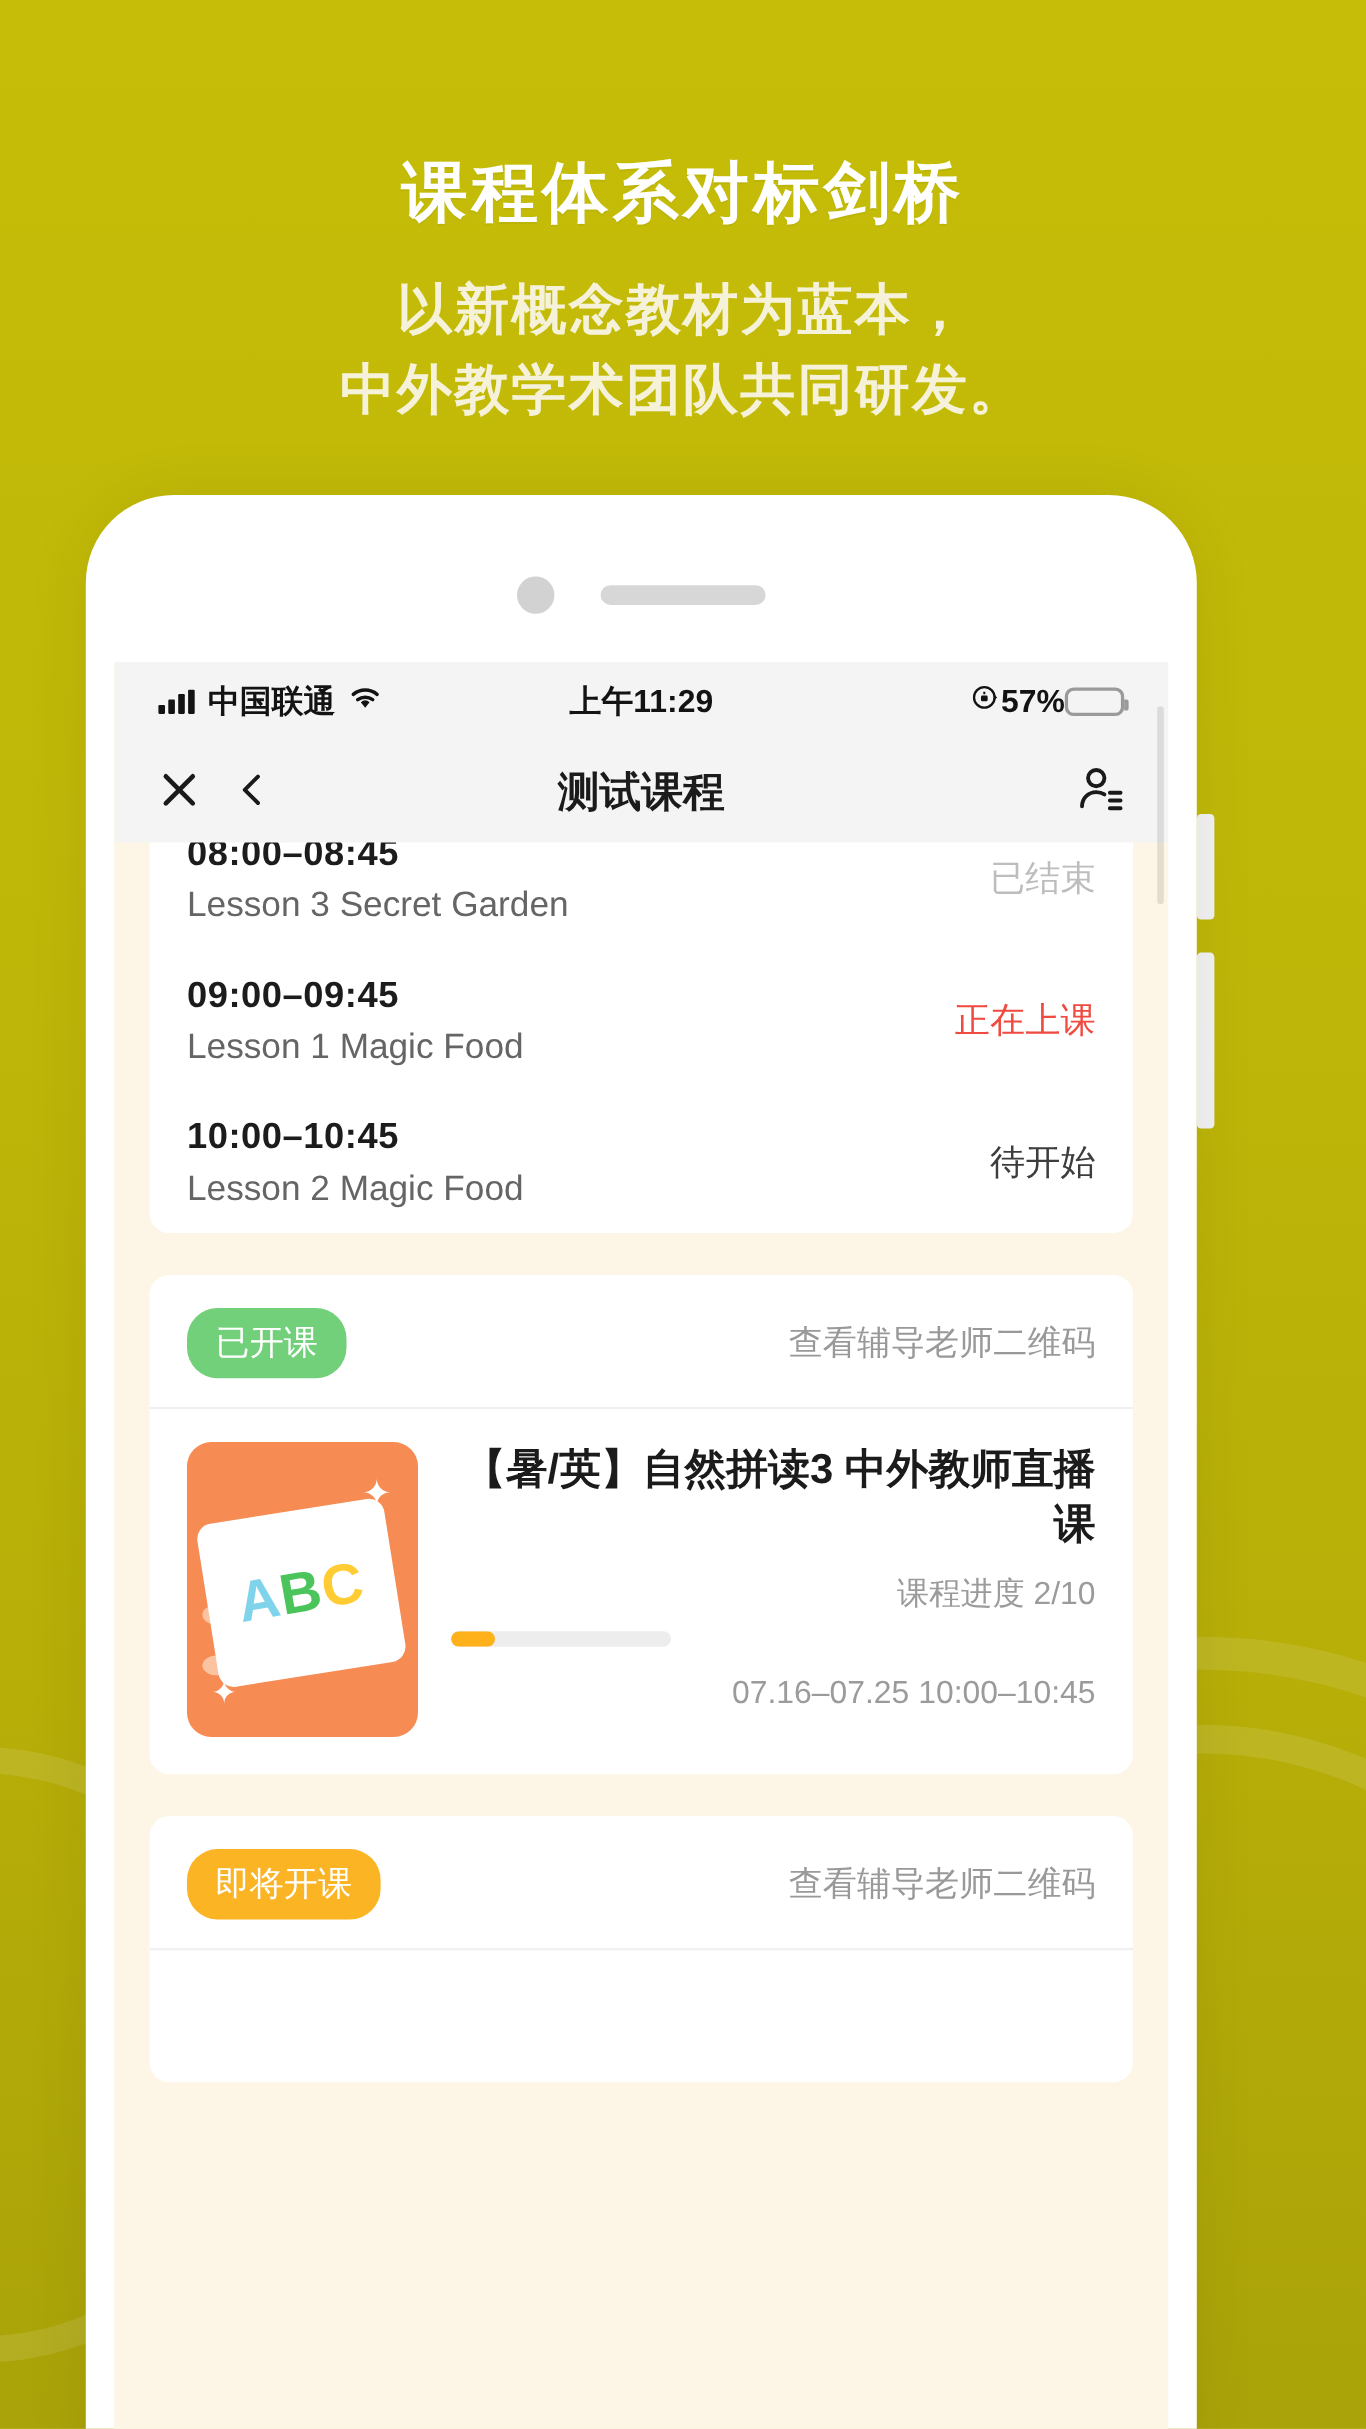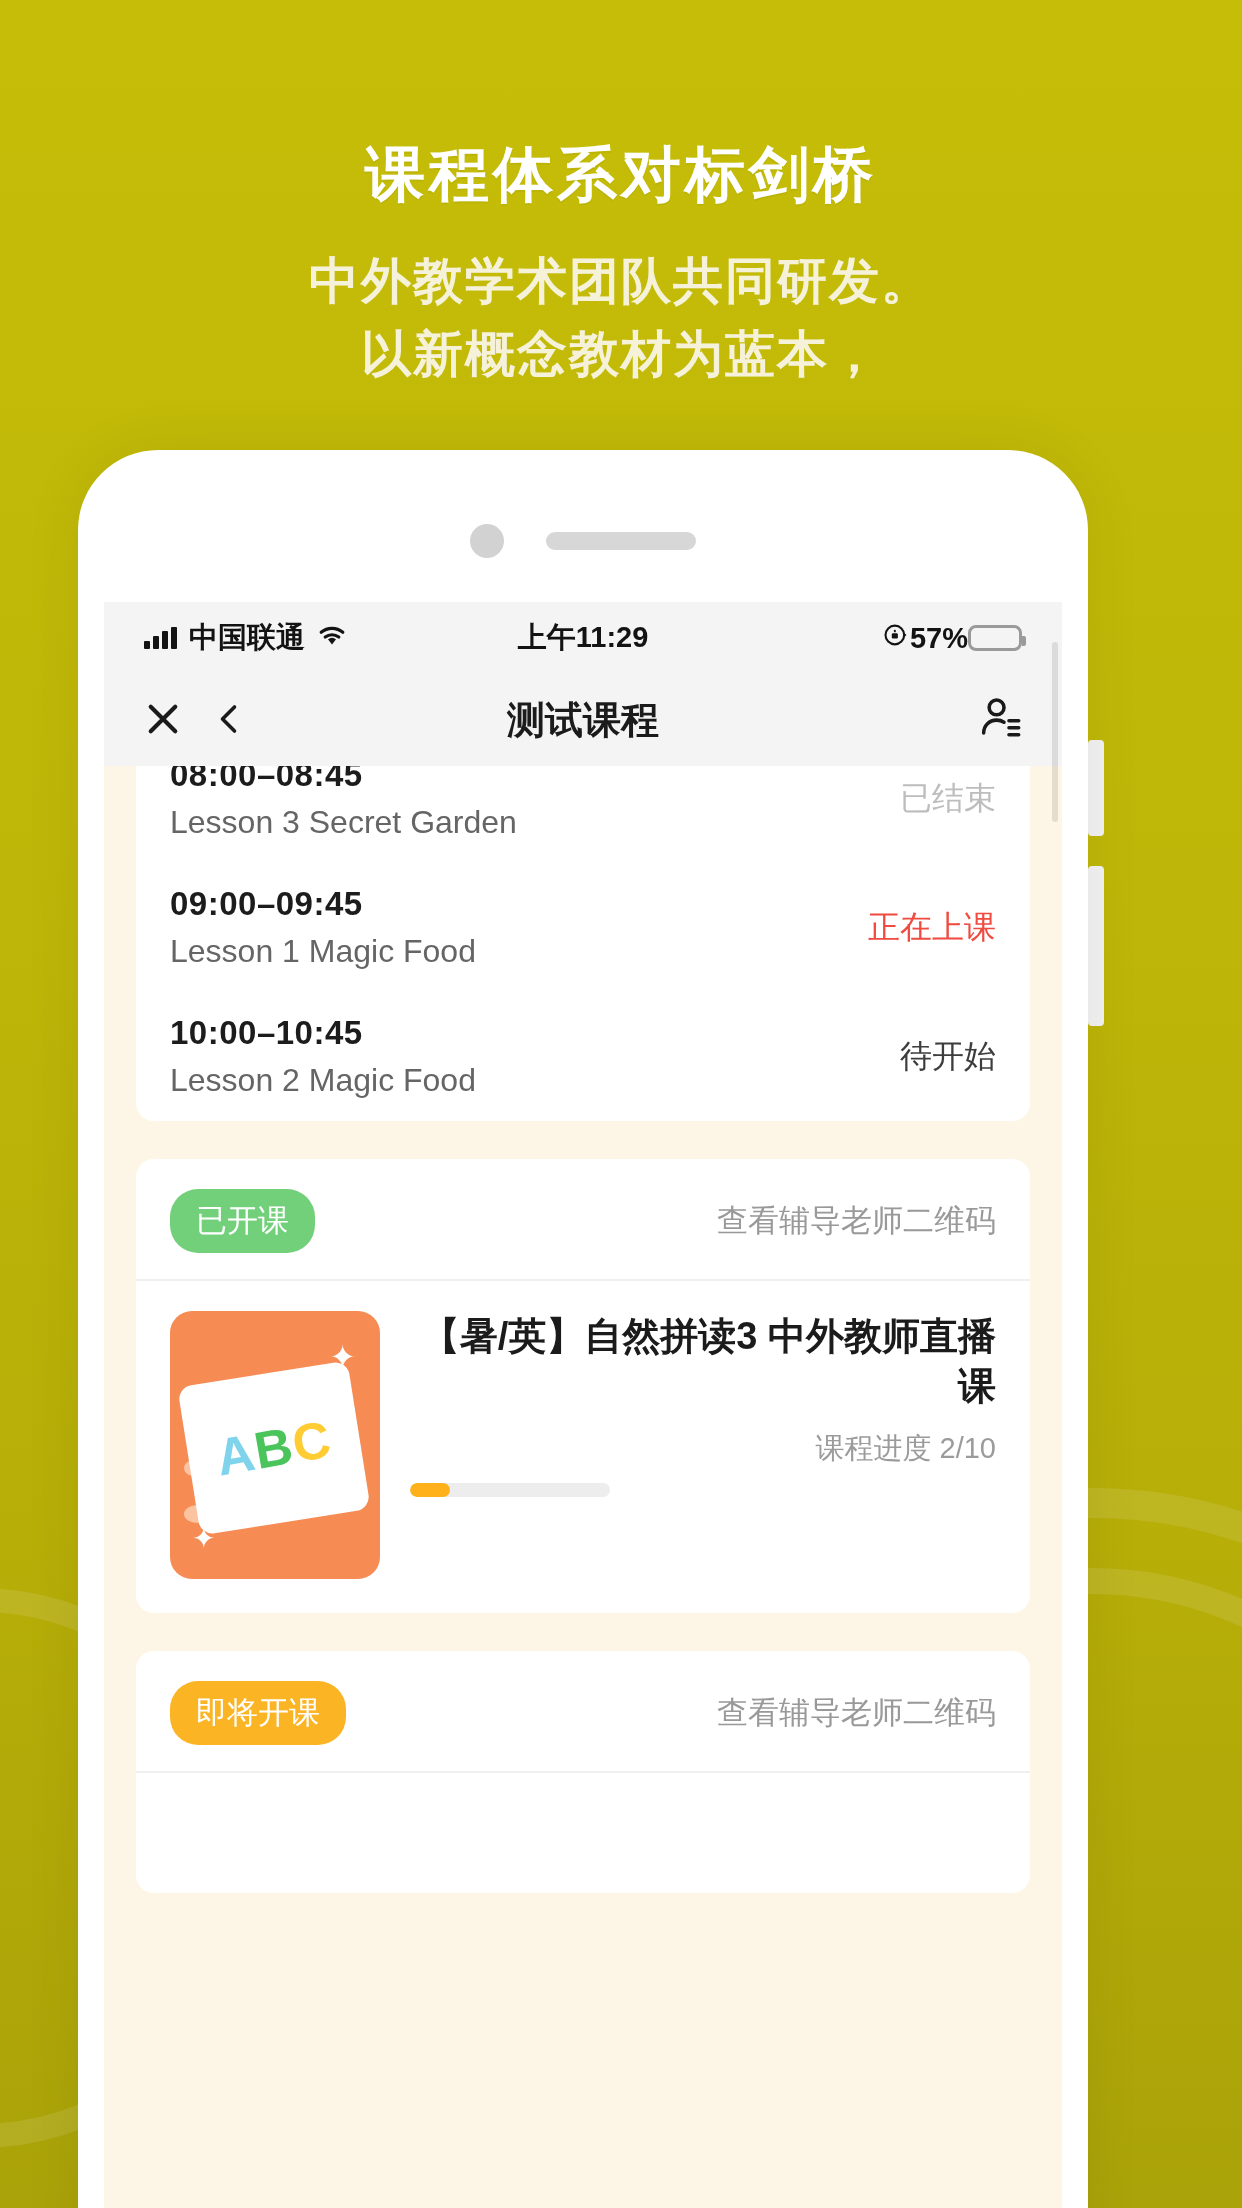--- a/index.html
+++ b/index.html
@@ -199,22 +199,22 @@
 
 <div id="bg">
   <div class="swirl s1"></div>
   <div class="swirl s2"></div>
   <div class="swirl s3"></div>
 </div>
 
 <div id="hero">
   <div class="headline" style="color: rgb(255, 255, 255);">课程体系对标剑桥</div>
   <div class="sub">
+    <div style="color: rgb(246, 242, 218);">以新概念教材为蓝本，</div>
     <div style="color: rgb(246, 242, 218);">中外教学术团队共同研发。</div>
-    <div style="color: rgb(246, 242, 218);">以新概念教材为蓝本，</div>
   </div>
 </div>
 
 <div id="btn-side-1"></div>
 <div id="btn-side-2"></div>
 
 <div id="phone">
 
   <div class="speaker-row">
     <div class="cam"></div>
@@ -324,20 +324,21 @@
             <div class="sheet">
               <span class="abc"><span class="a">A</span><span class="b">B</span><span class="c">C</span></span>
             </div>
           </div>
           <div class="course-info">
             <div class="course-title">【暑/英】自然拼读3 中外教师直播课</div>
             <div class="progress-label">课程进度 2/10</div>
             <div class="progress-track">
               <div class="progress-fill" style="width: 20%; background: rgb(255, 177, 27);"></div>
             </div>
+            <div class="course-date">07.16–07.25 10:00–10:45</div>
           </div>
         </div>
       </div>
 
       <div class="card">
         <div class="course-head">
           <span class="badge badge-orange" style="background: rgb(251, 180, 35);">即将开课</span>
           <span class="qr-link">查看辅导老师二维码</span>
         </div>
         <div class="course-body" style="min-height:120px;"></div>

